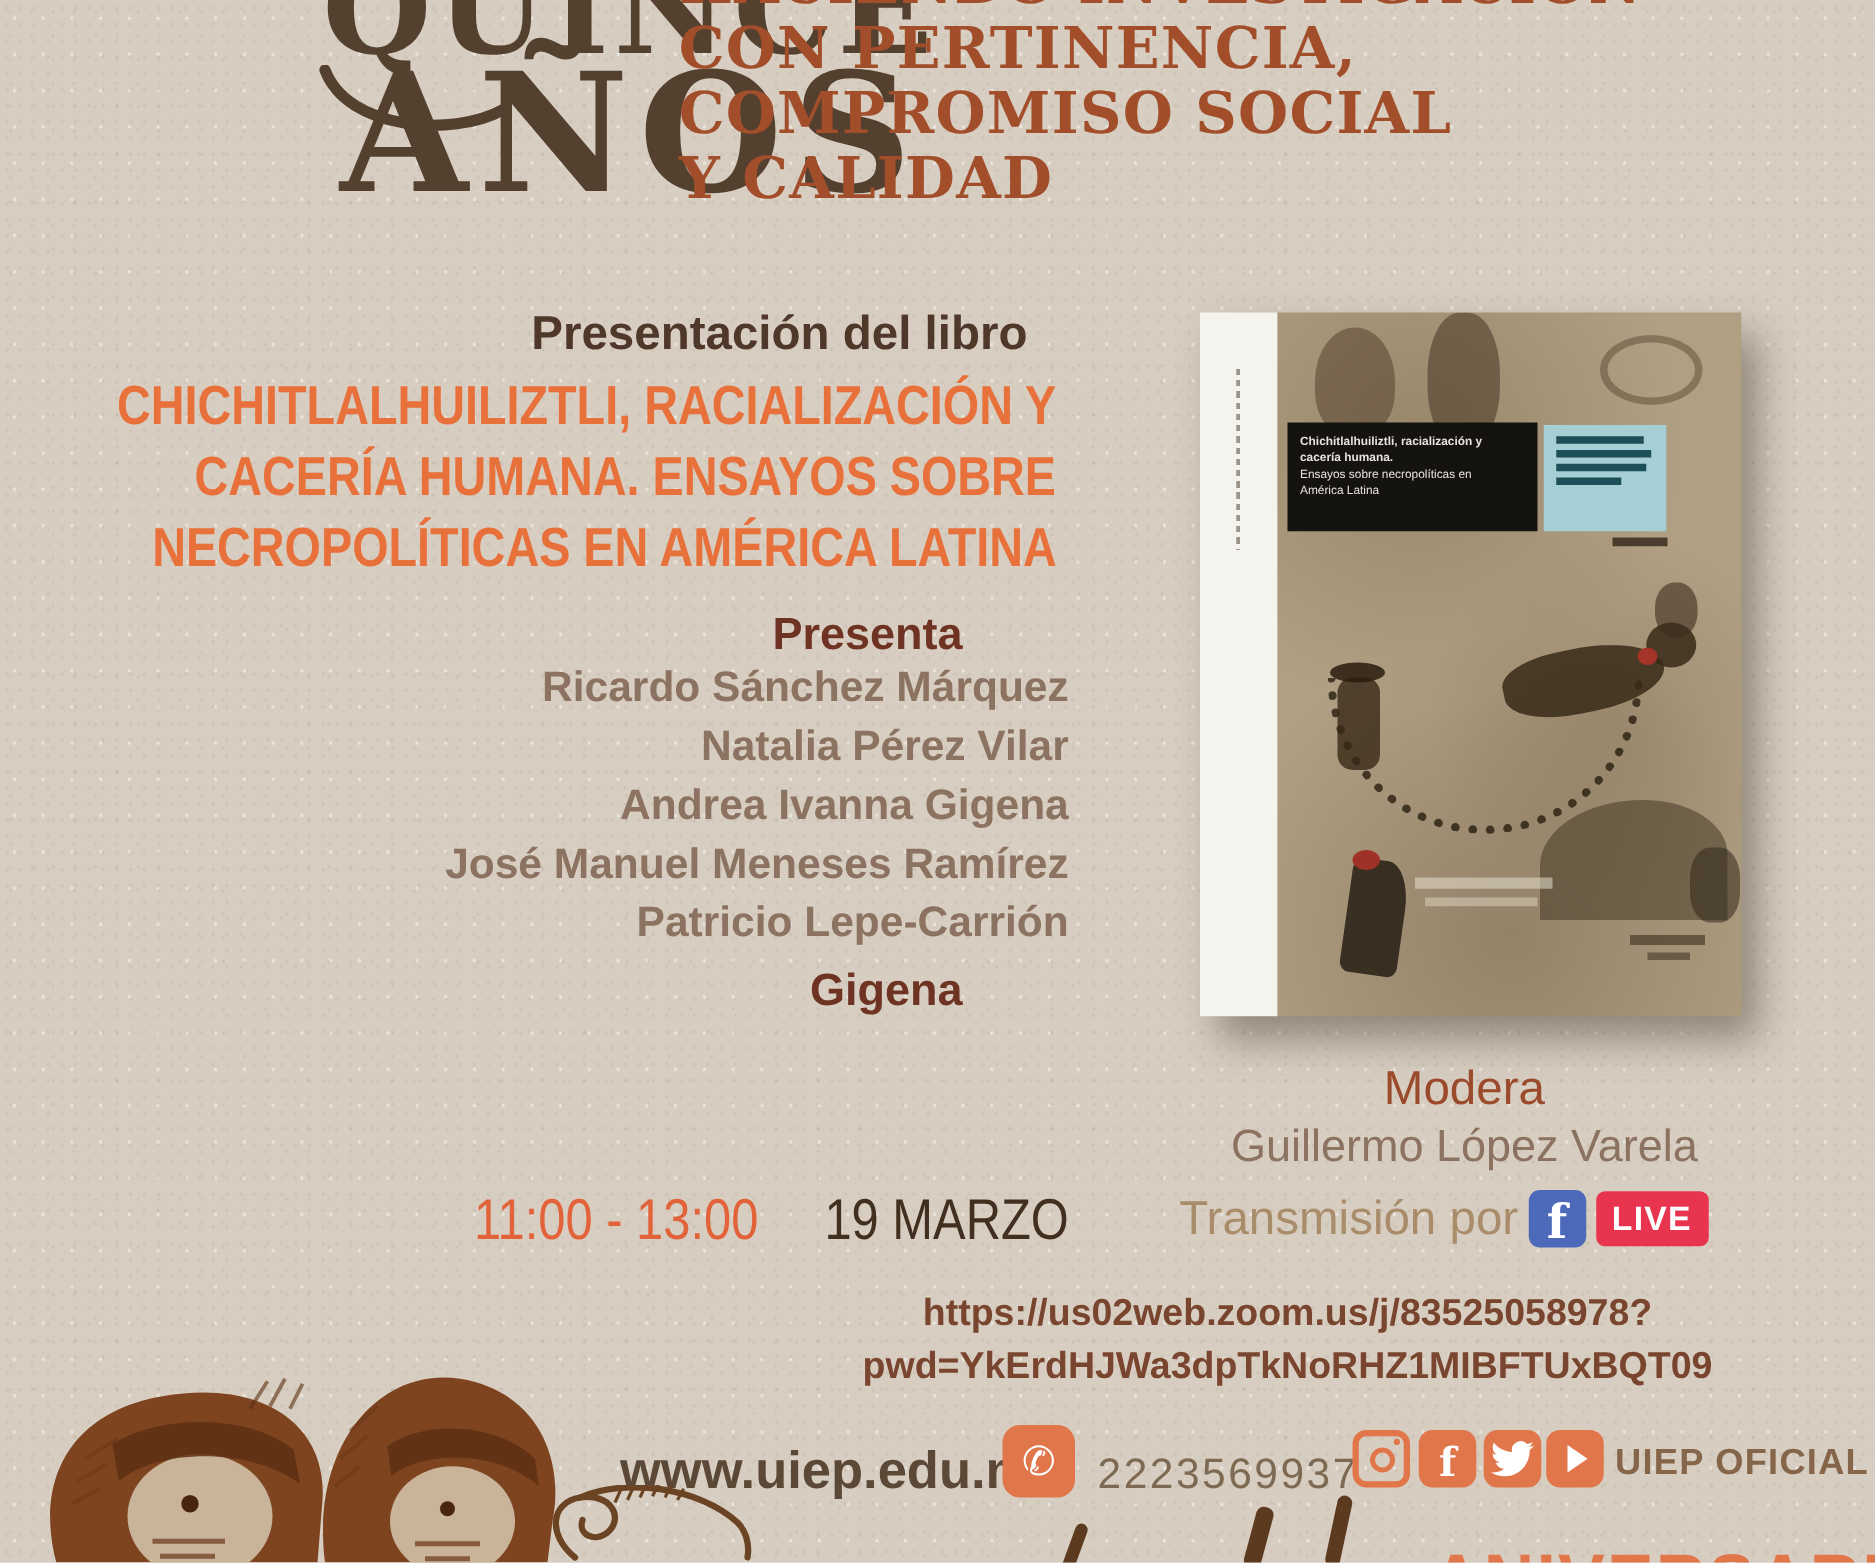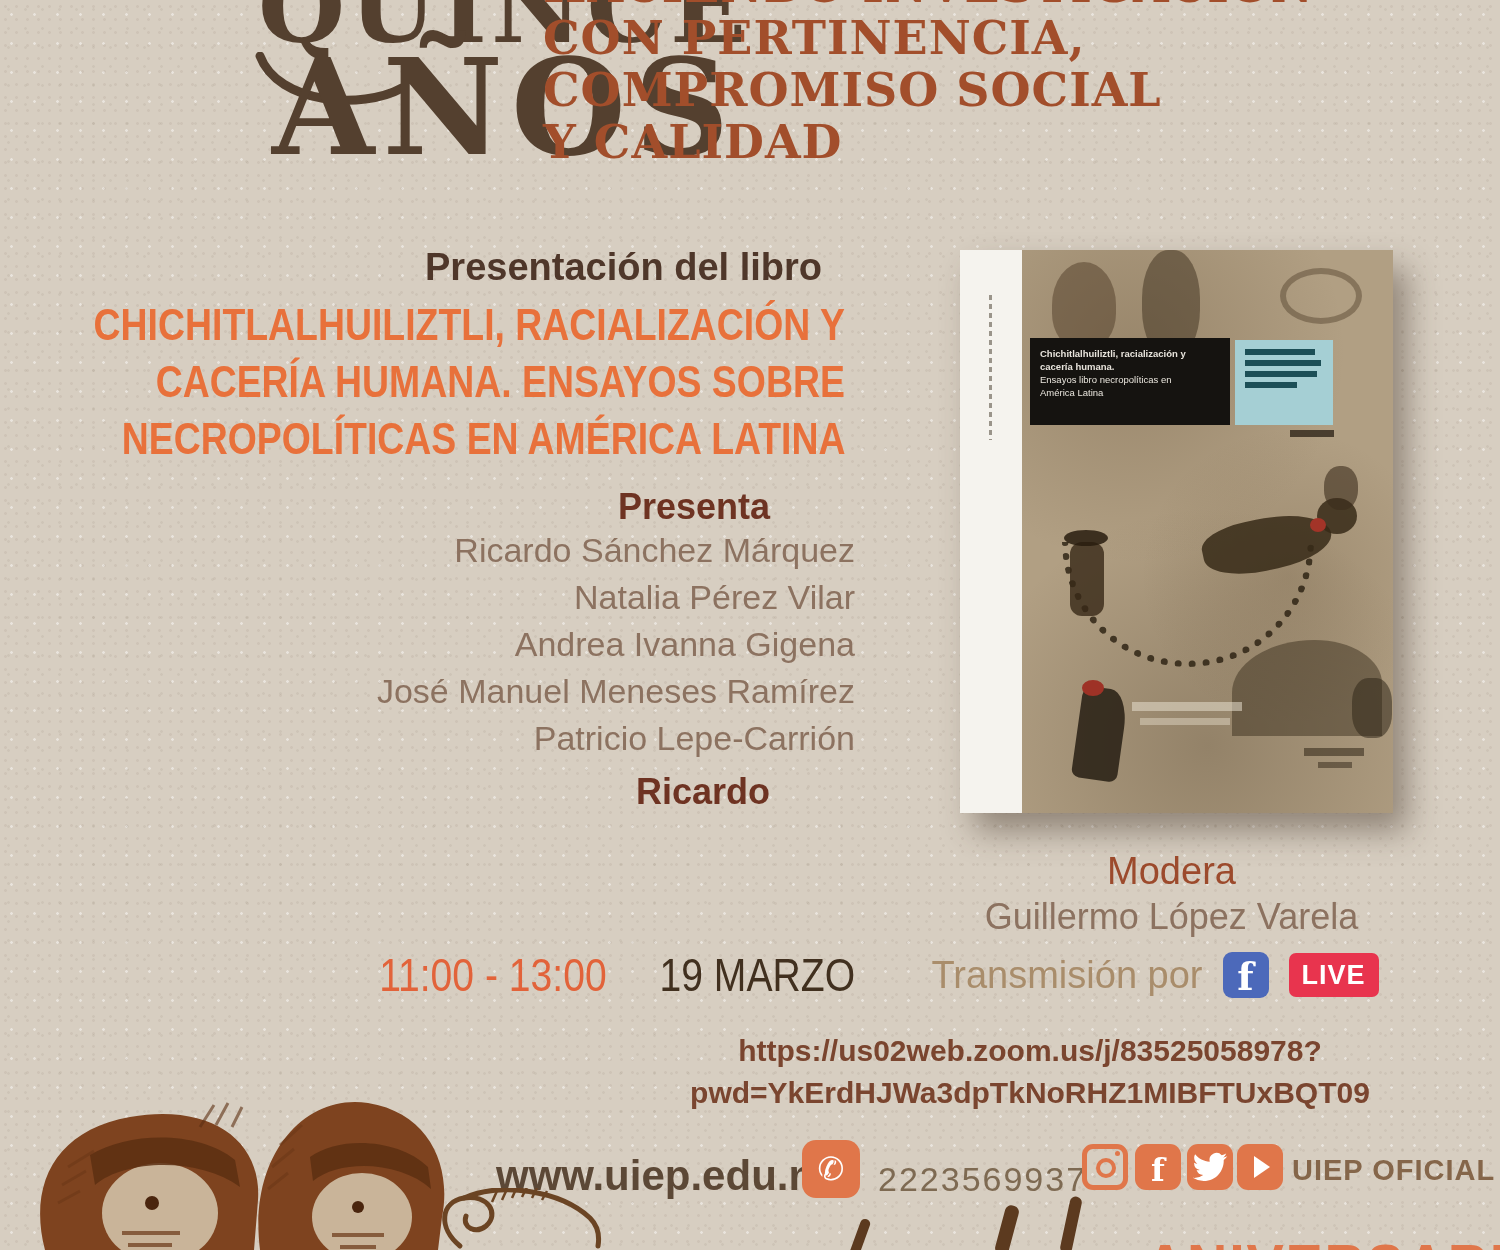--- a/index.html
+++ b/index.html
@@ -20,21 +20,21 @@
 
   
   .quince{top:-52px; left:258px; font-size:100px; font-weight:bold; color:#54402F; letter-spacing:4px;}
   .anos{top:30px; left:272px; font-size:132px; font-weight:bold; color:#54402F; letter-spacing:8px;}
   .tagline{top:-40px; left:543px; color:#A24E2B; font-weight:bold; font-size:46px; line-height:52px; letter-spacing:1px;}
 
   
   .kicker{top:246px; right:678px; font-size:38px; font-weight:bold; color:#4F372A;}
   .booktitle{top:296px; right:655px; color:#E8713B; font-weight:bold; font-size:44px; line-height:57px; letter-spacing:0; text-align:right; white-space:nowrap;}
   .sechead{right:730px; font-size:36px; font-weight:bold; color:#6E3322;}
-  .names{right:645px; text-align:right; color:#8C7260; font-size:34px; white-space:nowrap;}
+  .names{right:645px; text-align:right; color:#8C7260; font-size:34px; white-space:nowrap;font-weight:bold;}
   .names div{line-height:47px;}
   .names.small div{line-height:46px;}
   .timerow{top:948px; right:645px; font-size:46px; font-weight:normal; white-space:nowrap;}
   .time{color:#E2633A;}
   .date{color:#41301F; margin-left:18px;}
 
   
   .book{left:960px; top:250px; width:433px; height:563px; display:flex; box-shadow:14px 18px 30px rgba(60,45,30,.45);}
   .spine{width:62px; background:#F5F3EE; position:relative;}
   .spine .spinetext{position:absolute; left:29px; top:45px; width:3px; height:145px;
@@ -49,21 +49,21 @@
      color:#E8E4DC; font-size:9.5px; line-height:13px; padding:9px 10px; box-sizing:border-box;}
   .blackbox .b{font-weight:bold;}
   .cyanbox{position:absolute; left:213px; top:90px; width:98px; height:85px; background:#A5CFD4; padding:9px 10px; box-sizing:border-box;}
   .cyanbar{height:6px; background:#1C4F57; margin-bottom:5px;}
   .shape{position:absolute;}
 
   
   .modcol{left:950px; width:443px; text-align:center;}
   .modera{top:850px; font-size:38px; font-weight:normal; color:#9C4A2C;}
   .moderator{top:896px; font-size:36px; color:#8C7260;}
-  .streamrow{left:915px; top:952px; width:480px; display:flex; align-items:center; justify-content:center; gap:20px;}
+  .streamrow{left:915px; top:952px; width:480px; display:flex; align-items:center; justify-content:center; gap:8px;}
   .streamlabel{color:#A98D6B; font-size:38px; white-space:nowrap;}
   .fbicon{width:46px; height:46px; background:#4C69BA; border-radius:9px; color:#fff;
      font-family:"DejaVu Serif", serif; font-weight:bold; font-size:38px; text-align:center; line-height:50px;}
   .livebadge{min-width:70px; height:44px; background:#E8344E; border-radius:7px; color:#fff;
      font-weight:bold; font-size:27px; text-align:center; line-height:44px; padding:0 10px; letter-spacing:1px;}
   .urlblock{left:660px; top:1030px; width:740px; text-align:center; color:#7A452F; font-weight:bold; font-size:30px; line-height:42px;}
 
   
   .website{left:452px; top:1152px; font-size:42px; font-weight:bold; color:#5C4836;margin-left:44px;}
   .waicon{left:802px; top:1140px; width:58px; height:58px; background:#E0764A; border-radius:14px;
@@ -109,40 +109,40 @@
 
   <div class="abs sechead" style="top:486px;">Presenta</div>
   <div class="abs names" style="top:527px;">
     <div>Ricardo Sánchez Márquez</div>
     <div>Natalia Pérez Vilar</div>
     <div>Andrea Ivanna Gigena</div>
     <div>José Manuel Meneses Ramírez</div>
     <div>Patricio Lepe-Carrión</div>
   </div>
 
-  <div class="abs sechead" style="top:771px;">Ricardo</div>
+  <div class="abs sechead" style="top:771px;">Gigena</div>
 
   <div class="abs timerow">
     <span class="time"><span class="cond">11:00 - 13:00</span></span><span class="date"><span class="cond">19 MARZO</span></span>
   </div>
 
   <div class="abs book">
     <div class="spine">
       <div class="spinetext"></div>
     </div>
     <div class="cover">
 
       <div class="shape" style="left:30px; top:12px; width:64px; height:86px; background:rgba(70,52,32,.45); border-radius:50% 50% 40% 40%;"></div>
       <div class="shape" style="left:120px; top:0; width:58px; height:108px; background:rgba(60,45,28,.5); border-radius:45%;"></div>
       <div class="shape" style="left:258px; top:18px; width:70px; height:44px; border:6px solid rgba(70,52,32,.4); border-radius:50%;"></div>
 
       <div class="blackbox">
         <div class="b">Chichitlalhuiliztli, racialización y</div>
         <div class="b">cacería humana.</div>
-        <div>Ensayos libro necropolíticas en</div>
+        <div>Ensayos sobre necropolíticas en</div>
         <div>América Latina</div>
       </div>
       <div class="cyanbox">
         <div class="cyanbar" style="width:70px;"></div>
         <div class="cyanbar" style="width:76px;"></div>
         <div class="cyanbar" style="width:72px;"></div>
         <div class="cyanbar" style="width:52px;"></div>
       </div>
       <div class="shape" style="left:268px; top:180px; width:44px; height:7px; background:rgba(30,22,12,.7);"></div>
 

